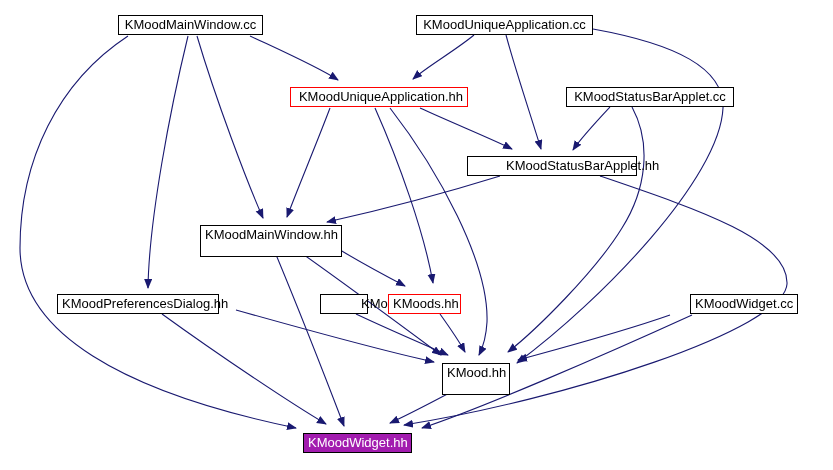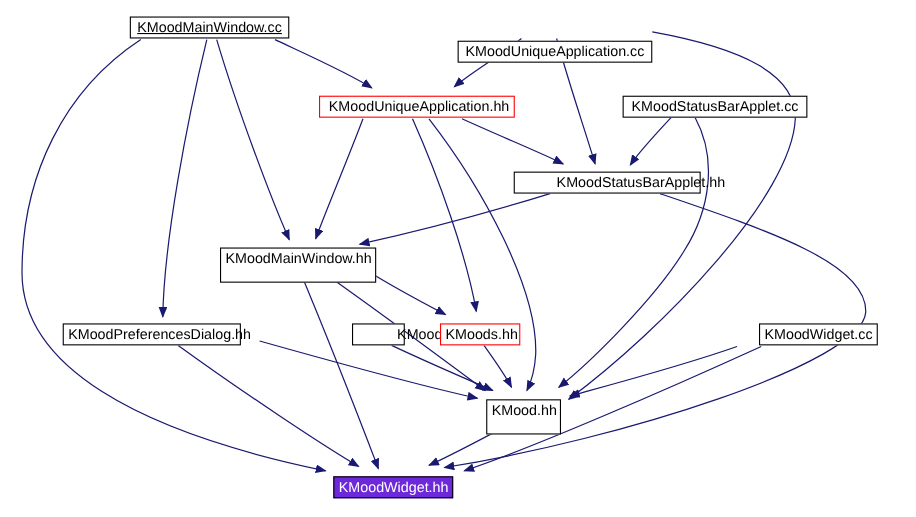--- a/index.html
+++ b/index.html
@@ -36,21 +36,21 @@
     text-align: center;
     white-space: nowrap;
     cursor: pointer;
   }
   .node span {
     display: block;
     padding: 0 4px;
   }
   .node.red { border-color: #ff0000; }
   .node.filled {
-    background: #6d28d9;
+    background: #a21caf;
     color: #ffffff;
     border-color: #000000;
   }
 </style>
 </head>
 <body>
 
 <div id="canvas">
   <svg id="edge-layer" width="833" height="470" viewBox="0 0 833 470" xmlns="http://www.w3.org/2000/svg">
     <defs>
@@ -80,45 +80,45 @@
         <path class="edge" d="M236,310 C300,328 392,353 434,362" stroke="#191970" marker-end="url(#arrowhead)"></path>
         <path class="edge" d="M162,314 C220,356 292,404 326,424" stroke="#191970" marker-end="url(#arrowhead)"></path>
         <path class="edge" d="M356,314 C390,330 425,345 448,355" stroke="#191970" marker-end="url(#arrowhead)"></path>
         <path class="edge" d="M440,314 C450,328 459,341 465,352" stroke="#191970" marker-end="url(#arrowhead)"></path>
         <path class="edge" d="M670,315 C622,332 558,349 518,360" stroke="#191970" marker-end="url(#arrowhead)"></path>
         <path class="edge" d="M692,315 C602,356 482,408 422,428" stroke="#191970" marker-end="url(#arrowhead)"></path>
         <path class="edge" d="M470,382 C442,397 412,413 390,423" stroke="#191970" marker-end="url(#arrowhead)"></path>
       </g>
   </svg>
   <div id="node-layer">
-      <div class="node" style="left: 118px; top: 15px; width: 145px; height: 20px; line-height: 18px; text-decoration: underline;">
+      <div class="node" style="left: 118px; top: 15px; width: 145px; height: 20px; line-height: 18px;">
         <span>KMoodMainWindow.cc</span>
       </div>
-      <div class="node" style="left: 416px; top: 15px; width: 177px; height: 20px; line-height: 18px; margin-top: 22px;">
+      <div class="node" style="left: 416px; top: 15px; width: 177px; height: 20px; line-height: 18px;">
         <span>KMoodUniqueApplication.cc</span>
       </div>
       <div class="node red" style="left: 290px; top: 87px; width: 178px; height: 20px; line-height: 18px; text-align: right;">
         <span>KMoodUniqueApplication.hh</span>
       </div>
       <div class="node" style="left: 542px; top: 87px; width: 168px; height: 20px; line-height: 18px; margin-left: 24px;">
         <span>KMoodStatusBarApplet.cc</span>
       </div>
       <div class="node" style="left: 467px; top: 156px; width: 170px; height: 20px; line-height: 18px; padding-left: 34px;">
         <span>KMoodStatusBarApplet.hh</span>
       </div>
       <div class="node" style="left: 200px; top: 225px; width: 142px; height: 32px; line-height: 18px;">
         <span>KMoodMainWindow.hh</span>
       </div>
       <div class="node" style="left: 57px; top: 294px; width: 162px; height: 20px; line-height: 18px;">
         <span>KMoodPreferencesDialog.hh</span>
       </div>
       <div class="node" style="left: 320px; top: 294px; width: 48px; height: 20px; line-height: 18px; padding-left: 36px;">
         <span>KMood.cc</span>
       </div>
-      <div class="node red" style="left: 400px; top: 294px; width: 73px; height: 20px; line-height: 18px;">
+      <div class="node red" style="left: 388px; top: 294px; width: 73px; height: 20px; line-height: 18px;">
         <span>KMoods.hh</span>
       </div>
       <div class="node" style="left: 690px; top: 294px; width: 108px; height: 20px; line-height: 18px;">
         <span>KMoodWidget.cc</span>
       </div>
       <div class="node" style="left: 442px; top: 363px; width: 68px; height: 32px; line-height: 18px;">
         <span>KMood.hh</span>
       </div>
       <div class="node filled" style="left: 303px; top: 433px; width: 109px; height: 20px; line-height: 18px;">
         <span>KMoodWidget.hh</span>

